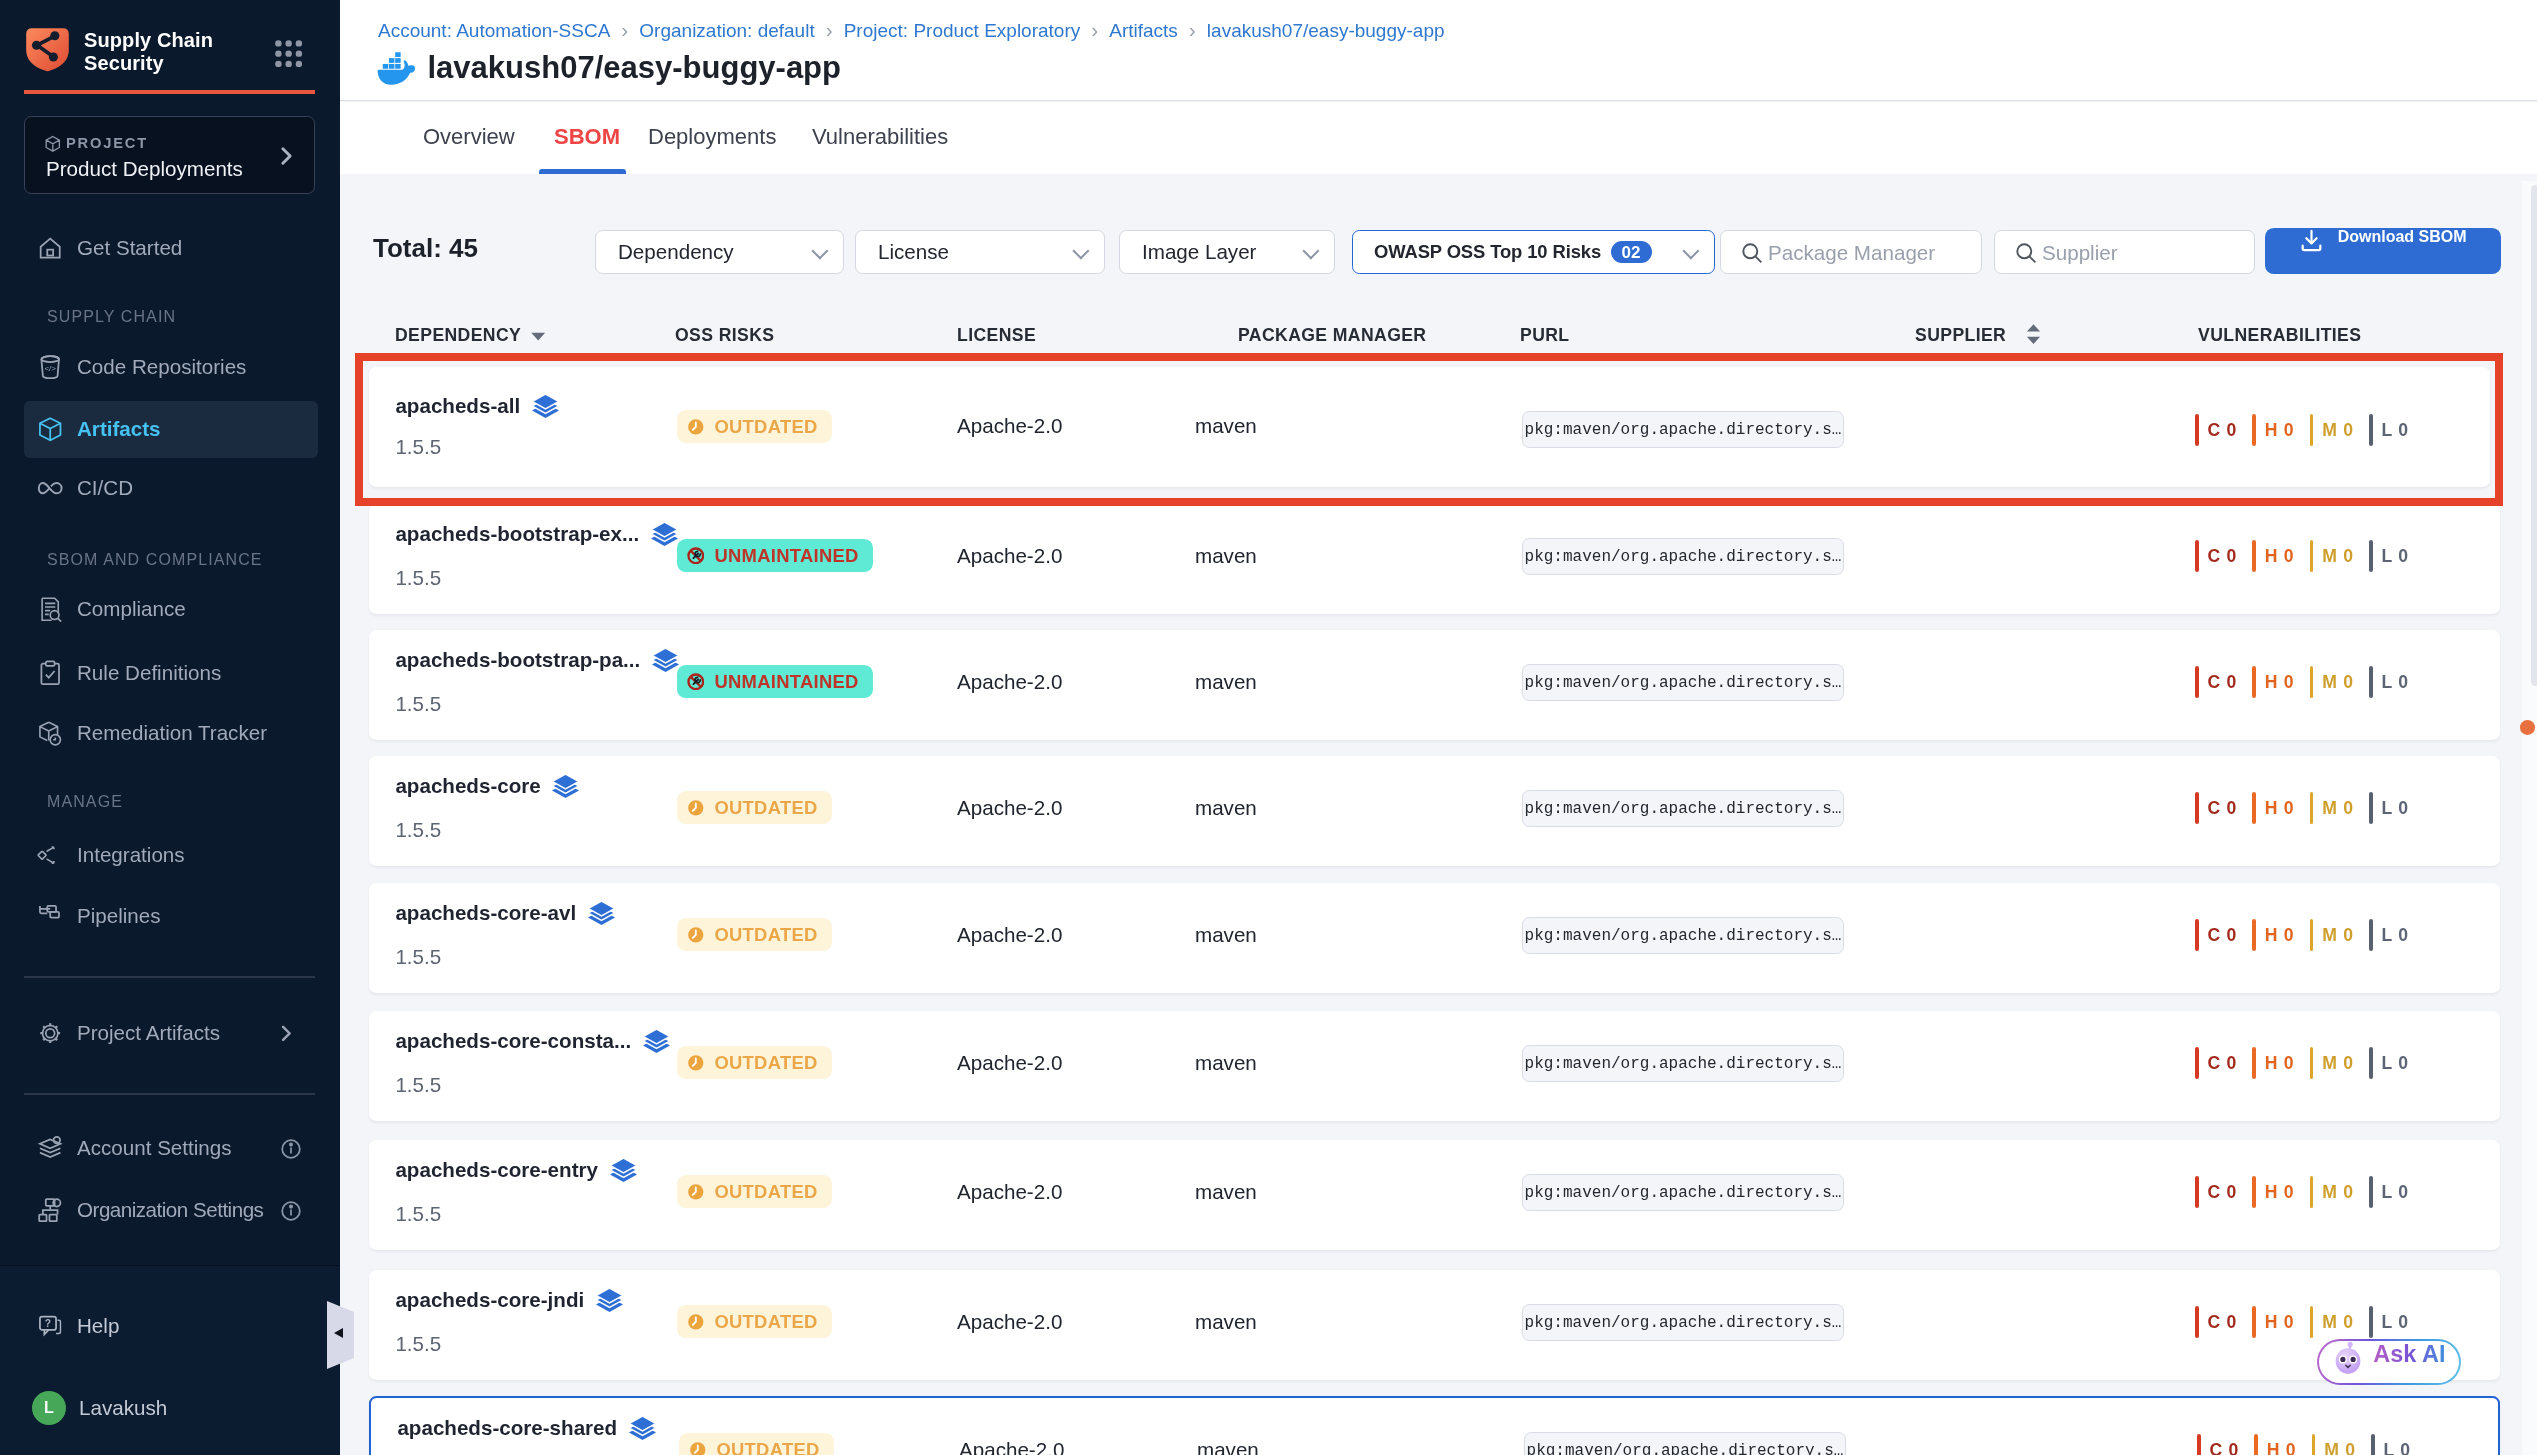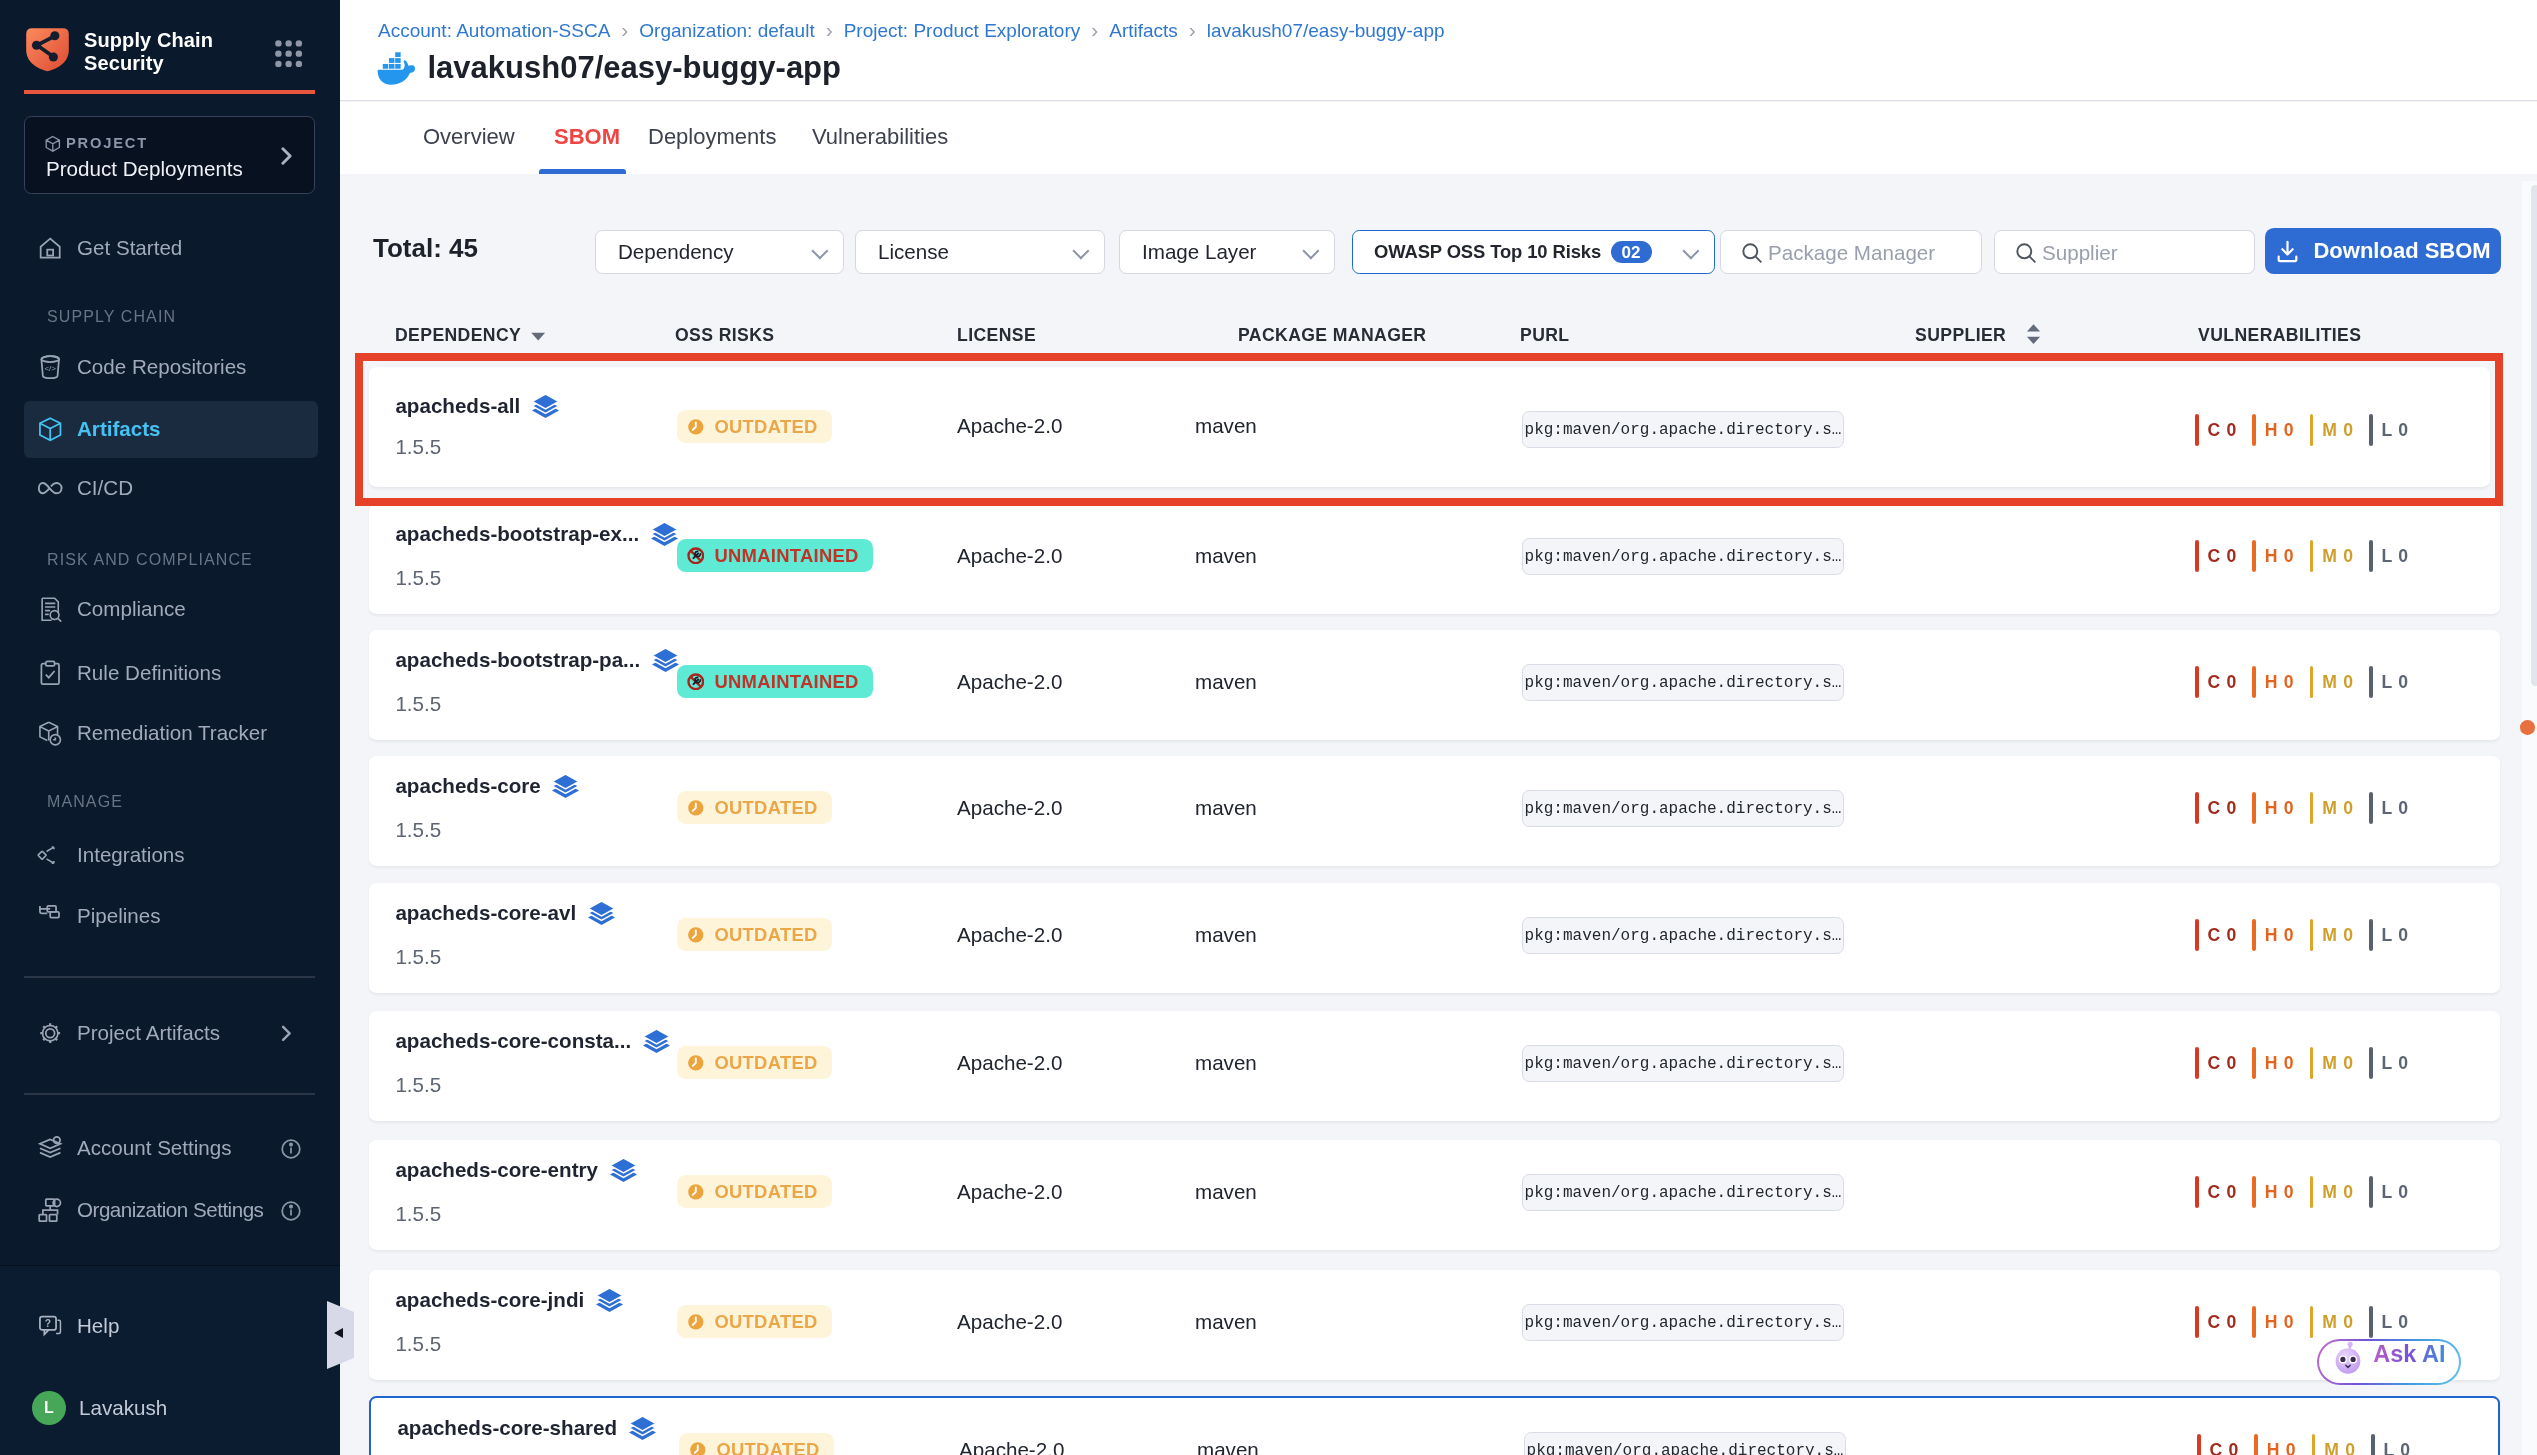--- a/index.html
+++ b/index.html
@@ -34,21 +34,21 @@
 .tab { position:absolute; top:22px; font-size:22px; color:#3d424e; }
 .tab.active { font-weight:bold; color:#ef4444; }
 .tab-underline { position:absolute; left:199px; top:67px; width:87px; height:5.1px; background:#2e6cd4; border-radius:2.9px 2.9px 0 0; }
 
 .total { position:absolute; left:33px; top:233px; font-size:26px; font-weight:bold; color:#1d212a; }
 .drop { position:absolute; top:230px; height:44px; background:#fff; border:1.5px solid #d4d7df; border-radius:7.3px; display:flex; align-items:center; }
 .drop .dtext { margin-left:22px; font-size:20.6px; color:#23262e; }
 .chev-dn { position:absolute; right:19px; top:16px; width:11.7px; height:11.7px; border-right:2.2px solid #8d95a6; border-bottom:2.2px solid #8d95a6; transform:rotate(45deg) translateY(-2.9px); }
 .searchbox { position:absolute; top:230px; height:44px; background:#fff; border:1.5px solid #d4d7df; border-radius:7.3px; }
 .searchbox .ph { position:absolute; left:47px; top:10.3px; font-size:20.6px; color:#9aa0ab; }
-.btn-dl { position:absolute; left:1925px; top:228px; width:236px; height:46px; background:#2e6cd4; border-radius:8.8px; color:#fff; font-size:22px; font-weight:bold; display:flex; align-items:center; justify-content:center; }
+.btn-dl { position:absolute; left:1925px; top:228px; width:236px; height:46px; background:#2e6cd4; border-radius:8.8px; color:#fff; font-size:16px; font-weight:bold; display:flex; align-items:flex-start; justify-content:center; }
 
 .th { position:absolute; top:325px; font-size:17.6px; font-weight:bold; color:#272c35; letter-spacing:0.4px; }
 .card { position:absolute; left:29px; width:2131px; height:110px; background:#fff; border-radius:7.3px; box-shadow:0 1.5px 2.9px rgba(40,41,61,0.06); }
 .red-ring { position:absolute; left:15.4px; top:353px; width:2148px; height:153px; border:8.8px solid #e54229; z-index:3; }
 .dep-name { position:absolute; left:26.4px; top:17.6px; height:25px; font-size:20.6px; font-weight:bold; color:#1f2430; display:flex; align-items:center; white-space:nowrap;text-align:right; }
 .lyr { width:27px; height:24px; margin-left:11.7px; }
 .dep-ver { position:absolute; left:26.4px; top:62px; font-size:20.6px; color:#5d6472; }
 .badge { position:absolute; left:308px; top:35px; height:33px; border-radius:8.8px; display:flex; align-items:center; font-weight:bold; font-size:18.4px; letter-spacing:0.3px; padding:0 14.7px 0 9.5px; }
 .badge.outdated { background:#fdf4da; color:#eba647; }
 .badge.unmaint { background:#5eead4; color:#bf3429; }
@@ -134,21 +134,21 @@
     <div class="nav-text" style="color:#45c2f2;font-weight:bold">Artifacts</div>
   </div>
 
   <div class="nav-item" style="top:466px">
     <svg class="nav-icon" viewBox="0 0 36 36" fill="none" stroke="#99a3b3" stroke-width="2.6">
         <path d="M17 18 C13 23 11 25 8 25 C4.7 25 2.5 22 2.5 18 C2.5 14 4.7 11 8 11 C11 11 13 13 17 18 C21 23 23 25 26 25 C29.3 25 33.5 23 33.5 18 C33.5 13 29.3 11 26 11 C23 11 21 13 19 15.5"></path>
       </svg>
     <div class="nav-text">CI/CD</div>
   </div>
 
-  <div class="nav-sec" style="top:551px">RISK AND COMPLIANCE</div>
+  <div class="nav-sec" style="top:551px">SBOM AND COMPLIANCE</div>
 
   <div class="nav-item" style="top:587px">
     <svg class="nav-icon" viewBox="0 0 36 36" fill="none" stroke="#99a3b3" stroke-width="2.2">
         <path d="M7 3 L24 3 L29 8 L29 24 M7 3 L7 33 L20 33"></path>
         <path d="M11 10 L25 10 M11 15 L25 15 M11 20 L18 20 M11 25 L16 25"></path>
         <circle cx="24" cy="26" r="6"></circle>
         <line x1="28.5" y1="30.5" x2="33" y2="35"></line>
       </svg>
     <div class="nav-text">Compliance</div>
   </div>

